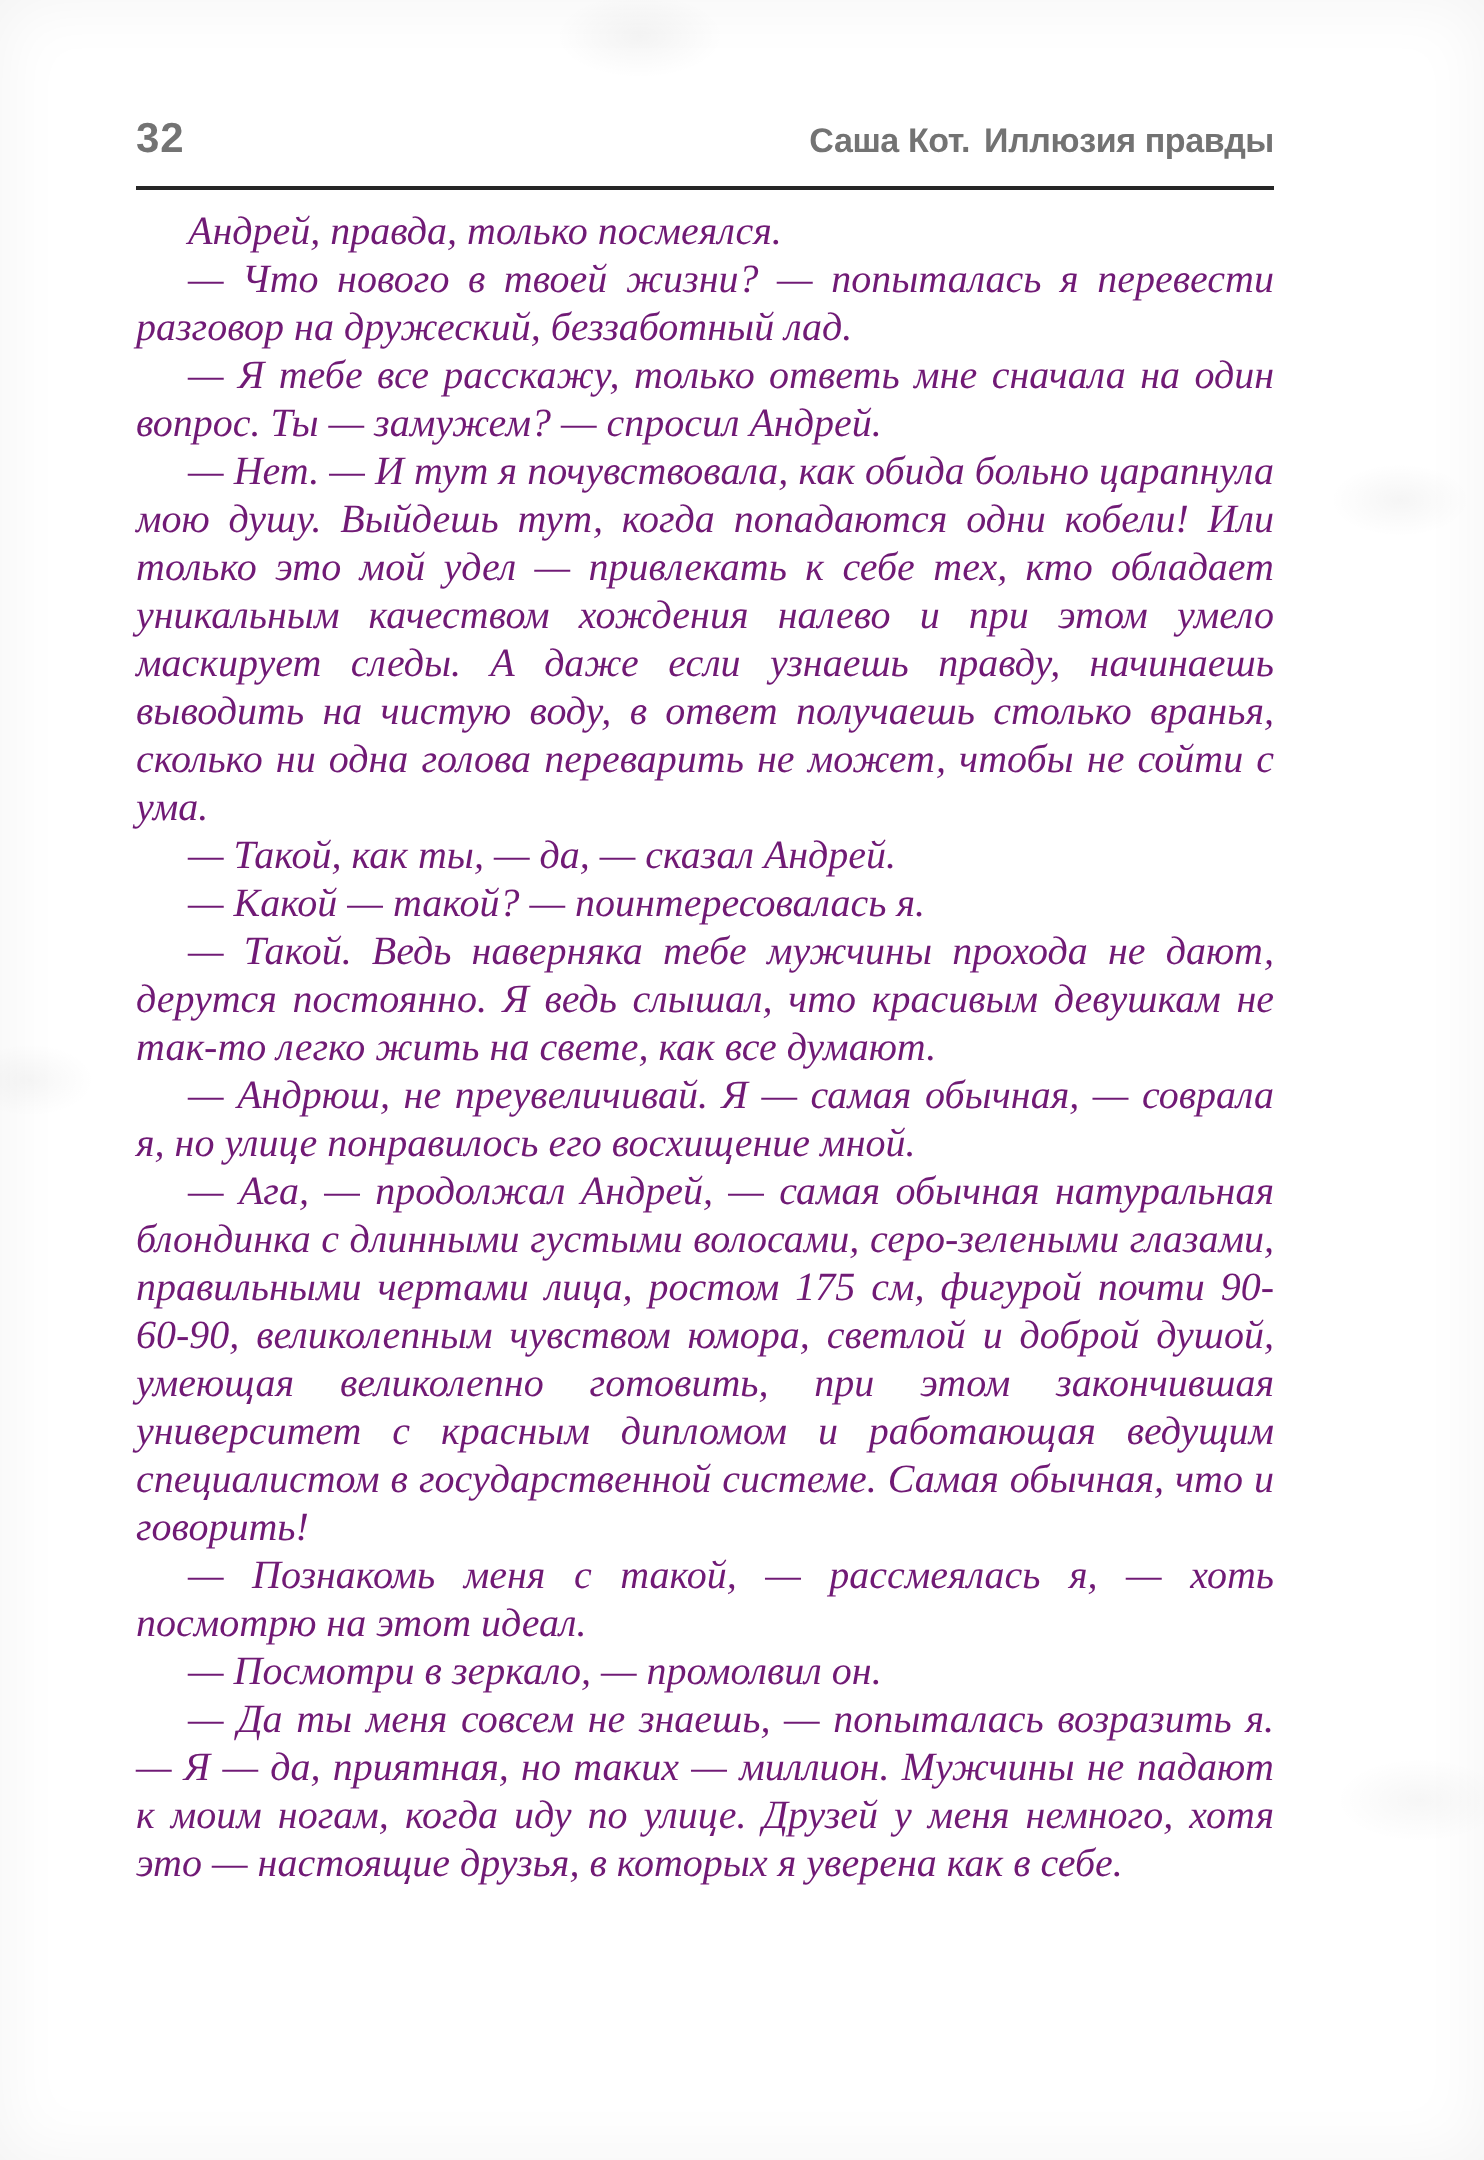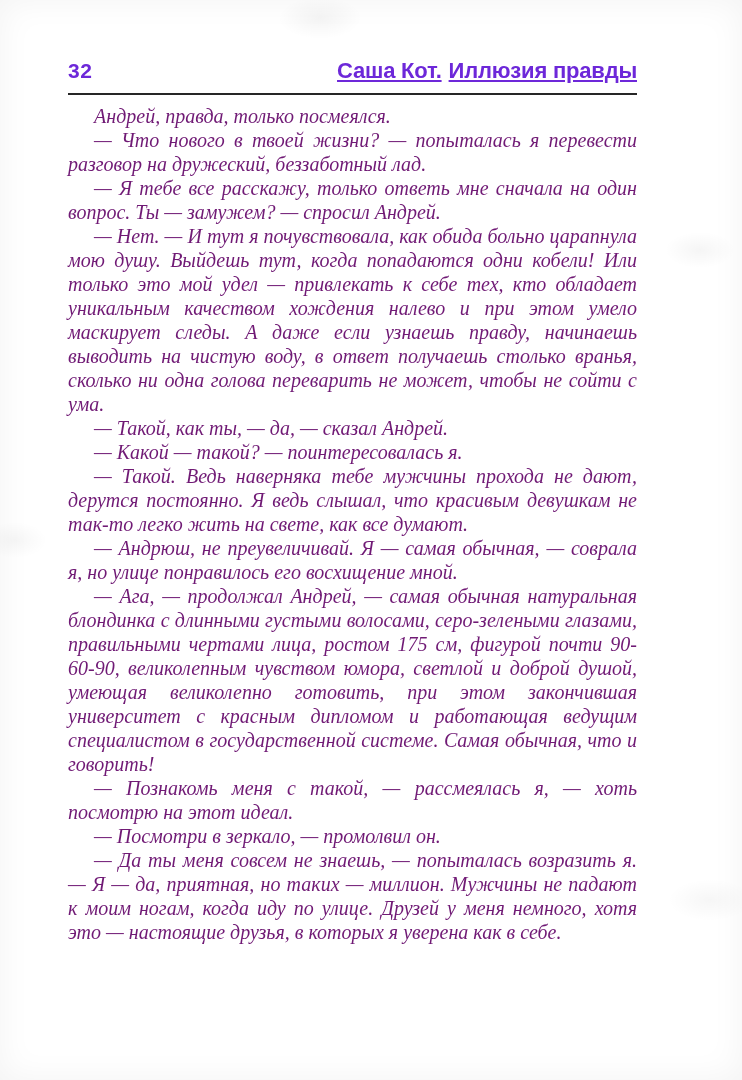--- a/index.html
+++ b/index.html
@@ -31,31 +31,30 @@
   .page-header {
     position: absolute;
     left: 68px;
     top: 58px;
     width: 569px;
     display: flex;
     justify-content: space-between;
     align-items: baseline;
     font-family: "Liberation Sans", sans-serif;
     font-weight: bold;
-    color: #6d28d9;
+    color: #737373;
   }
   .page-number {
     font-size: 21px;
     letter-spacing: 0.5px;
   }
   .running-head {
-    font-size: 22px;
+    font-size: 17px;
     letter-spacing: -0.2px;
     white-space: nowrap;
-    text-decoration: underline;
   }
   .running-head .running-author {
     margin-right: 7px;
   }
   .header-rule {
     position: absolute;
     left: 68px;
     top: 93px;
     width: 569px;
     height: 2px;

